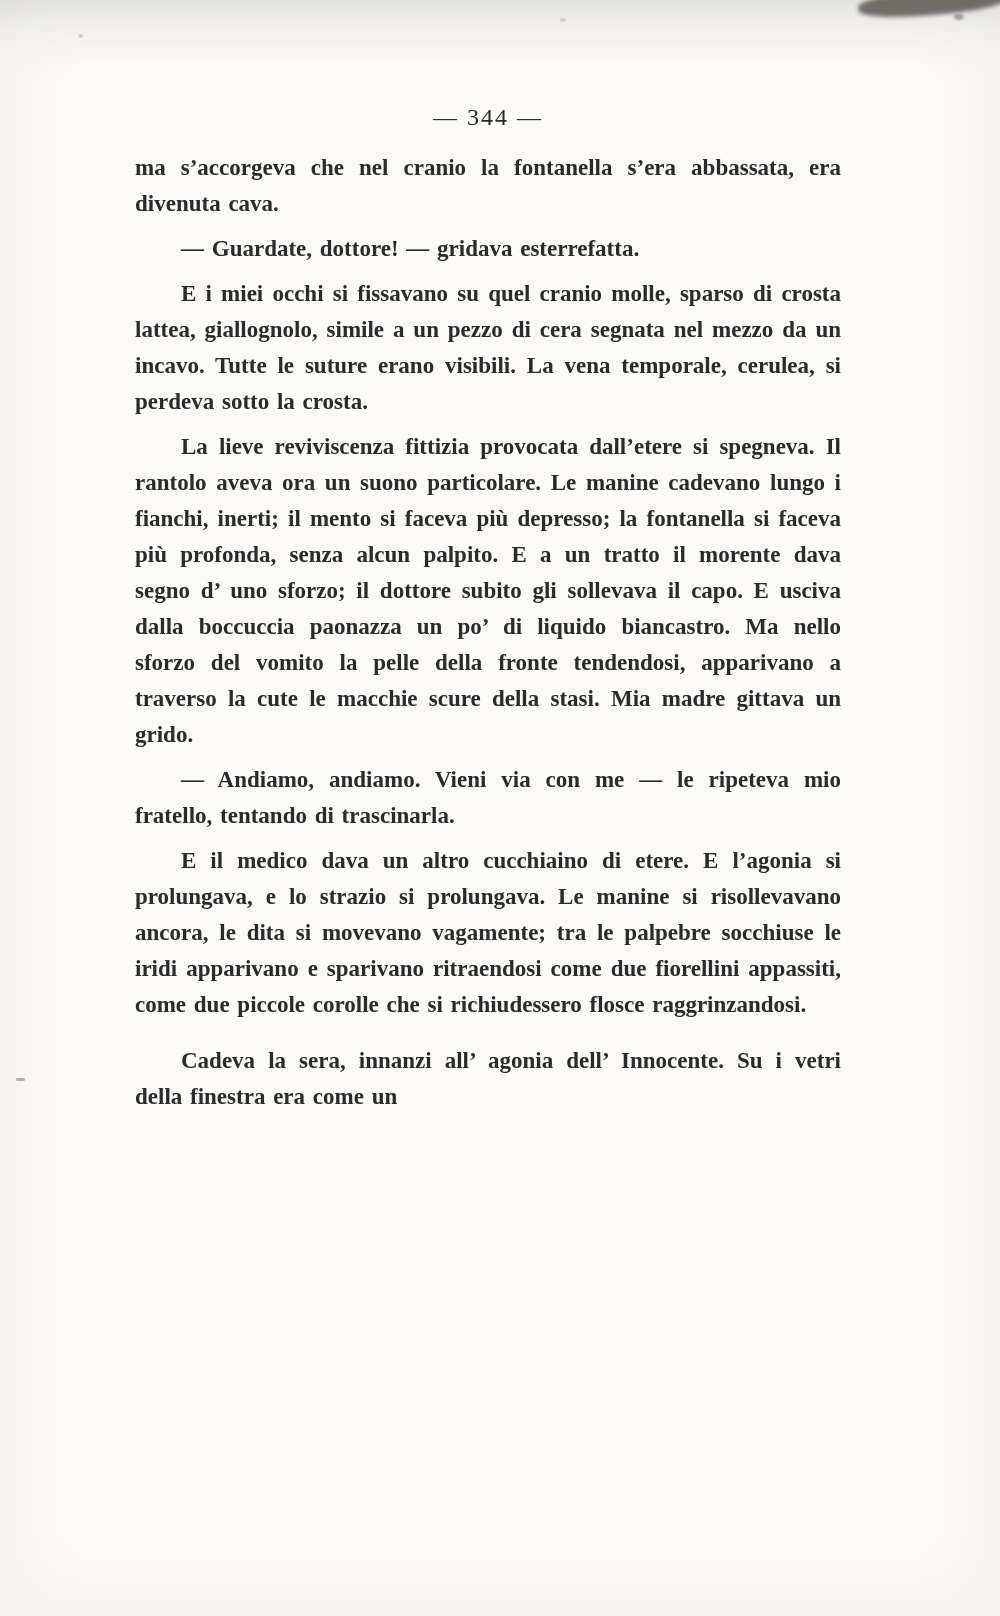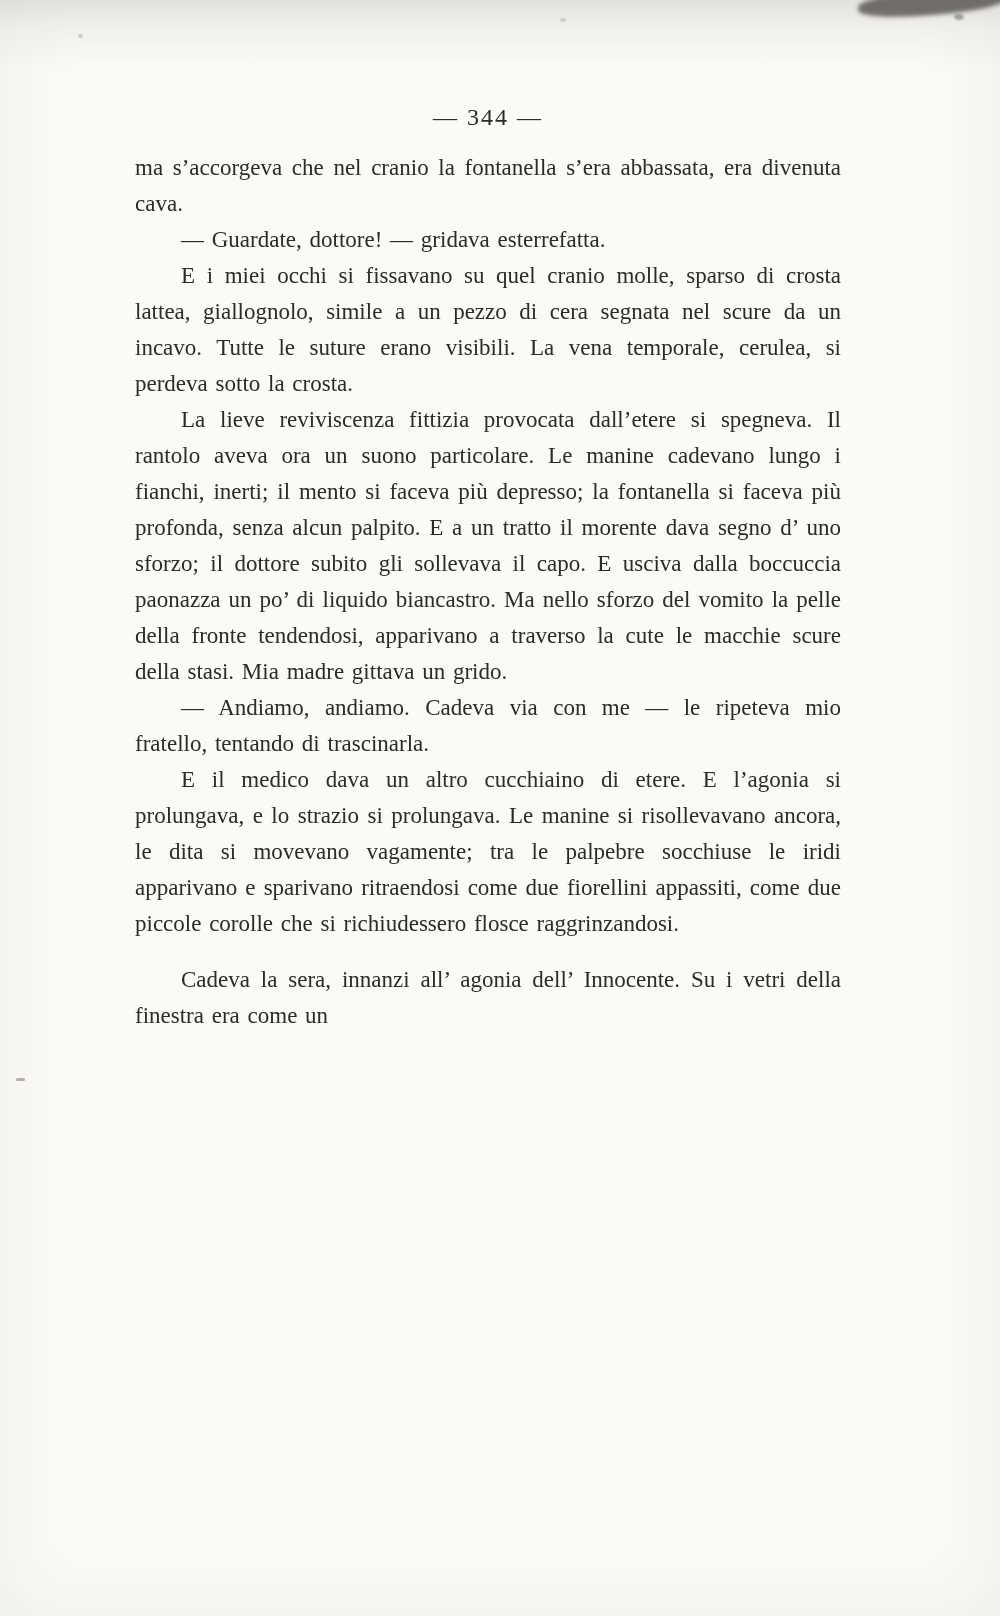--- a/index.html
+++ b/index.html
@@ -36,23 +36,24 @@
     position: absolute;
     top: 150px;
     left: 135px;
     width: 706px;
     font-size: 23px;
     line-height: 36px;
     text-align: justify;
     color: var(--ink);
     word-spacing: 2px;
     hyphens: auto;
+    font-weight: bold;
   }
   .para { text-indent: 0; }
-  .para.indent { text-indent: 46px; }
+  .para.indent { text-indent: 46px; margin-top: 9px; }
   .para.gap-before { margin-top: 20px; }
 
   
   .artifact { position: absolute; pointer-events: none; }
   .artifact-corner-smudge {
     top: -9px; right: -8px;
     width: 150px; height: 24px;
     background: #4a4741;
     border-radius: 45% 30% 50% 40%;
     transform: rotate(-4deg);
@@ -98,20 +99,20 @@
   <div class="artifact artifact-corner-dot"></div>
   <div class="artifact artifact-speck-1"></div>
   <div class="artifact artifact-speck-2"></div>
   <div class="artifact artifact-margin-dash"></div>
 
   <div class="page-number">— 344 —</div>
 
   <div class="text-block">
     <p class="para">ma s’accorgeva che nel cranio la fontanella s’era abbassata, era divenuta cava.</p>
     <p class="para indent">— Guardate, dottore! — gridava esterrefatta.</p>
-    <p class="para indent">E i miei occhi si fissavano su quel cranio molle, sparso di crosta lattea, giallognolo, simile a un pezzo di cera segnata nel scure da un incavo. Tutte le suture erano visibili. La vena temporale, cerulea, si perdeva sotto la crosta.</p>
+    <p class="para indent">E i miei occhi si fissavano su quel cranio molle, sparso di crosta lattea, giallognolo, simile a un pezzo di cera segnata nel mezzo da un incavo. Tutte le suture erano visibili. La vena temporale, cerulea, si perdeva sotto la crosta.</p>
     <p class="para indent">La lieve reviviscenza fittizia provocata dall’etere si spegneva. Il rantolo aveva ora un suono particolare. Le manine cadevano lungo i fianchi, inerti; il mento si faceva più depresso; la fontanella si faceva più profonda, senza alcun palpito. E a un tratto il morente dava segno d’ uno sforzo; il dottore subito gli sollevava il capo. E usciva dalla boccuccia paonazza un po’ di liquido biancastro. Ma nello sforzo del vomito la pelle della fronte tendendosi, apparivano a traverso la cute le macchie scure della stasi. Mia madre gittava un grido.</p>
-    <p class="para indent">— Andiamo, andiamo. Cadeva via con me — le ripeteva mio fratello, tentando di trascinarla.</p>
+    <p class="para indent">— Andiamo, andiamo. Vieni via con me — le ripeteva mio fratello, tentando di trascinarla.</p>
     <p class="para indent">E il medico dava un altro cucchiaino di etere. E l’agonia si prolungava, e lo strazio si prolungava. Le manine si risollevavano ancora, le dita si movevano vagamente; tra le palpebre socchiuse le iridi apparivano e sparivano ritraendosi come due fiorellini appassiti, come due piccole corolle che si richiudessero flosce raggrinzandosi.</p>
     <p class="para indent gap-before">Cadeva la sera, innanzi all’ agonia dell’ Innocente. Su i vetri della finestra era come un</p>
   </div>
 
 </div>
 
 </body></html>

